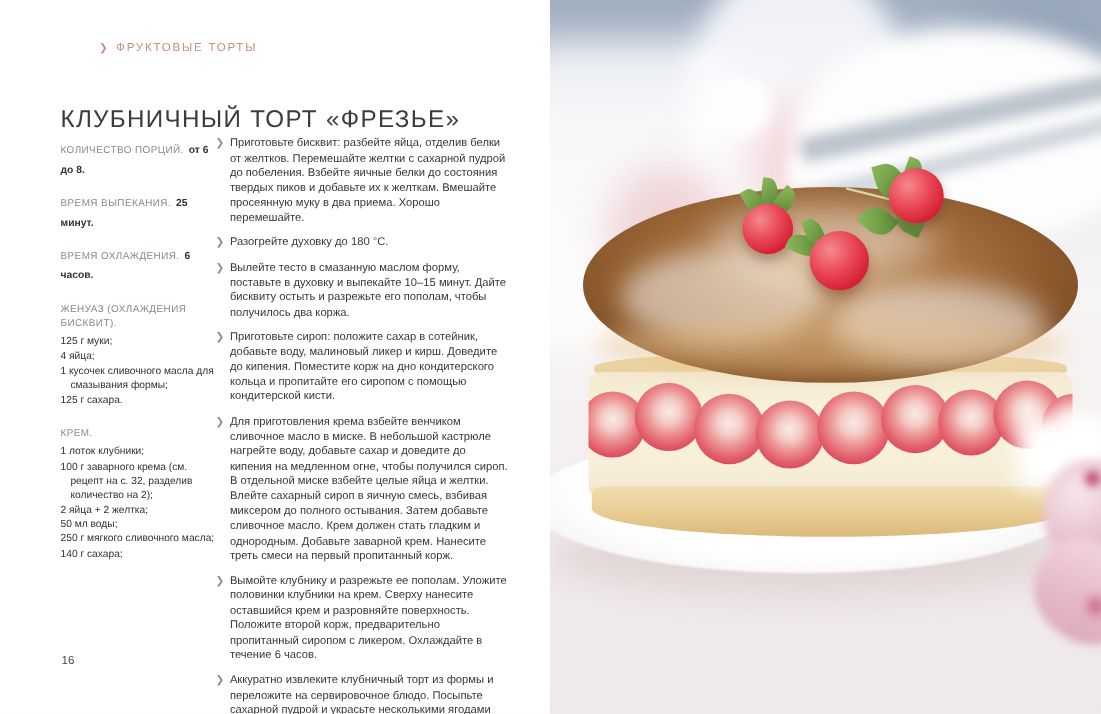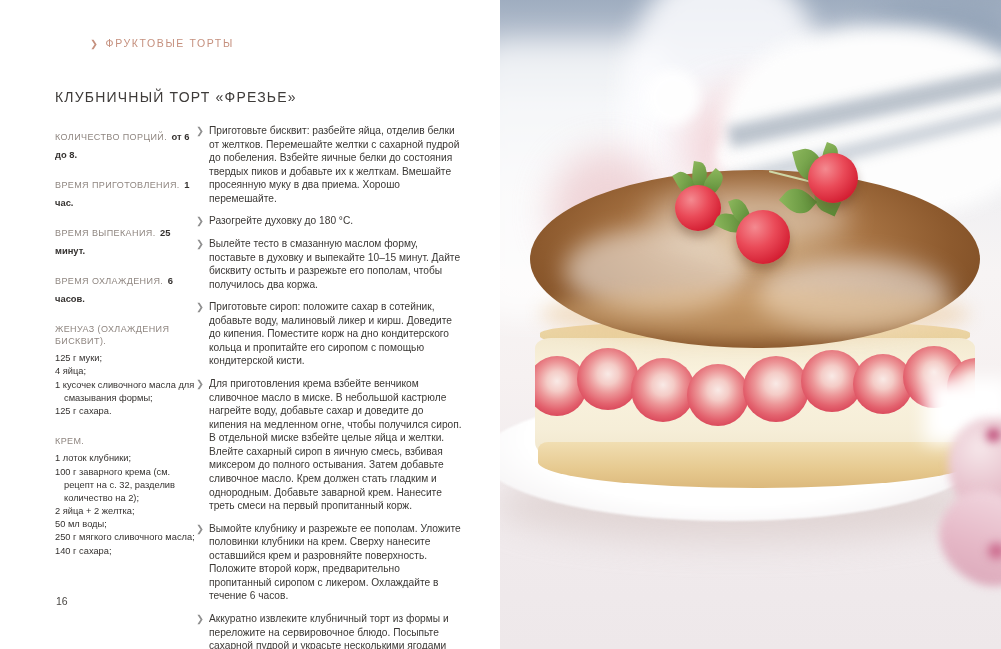--- a/index.html
+++ b/index.html
@@ -3,21 +3,21 @@
 <meta charset="utf-8">
 <style>
   html,body{margin:0;padding:0;background:#e9e9e9;}
   .page{position:relative;width:1001px;height:649px;background:#ffffff;overflow:hidden;
         font-family:"Liberation Sans",sans-serif;color:#3b3835;}
 
   
   .eyebrow{position:absolute;left:56px;top:37px;font-size:10.5px;letter-spacing:1.6px;
            color:#c5907e;font-weight:400;margin-left:34px;}
   .eyebrow .mk{margin-right:6px;font-size:9.5px;}
-  .title{position:absolute;left:55px;top:80px;font-size:14px;letter-spacing:1.2px;
+  .title{position:absolute;left:55px;top:80px;font-size:22px;letter-spacing:1.2px;
          color:#3e3b39;font-weight:400;white-space:nowrap;}
 
   .info-col{position:absolute;left:55px;top:126px;width:141px;}
   .meta-item{margin-bottom:12px;}
   .lbl{font-size:9px;color:#8f8680;letter-spacing:.4px;font-weight:400;}
   .val{font-size:9.4px;font-weight:700;color:#353230;}
   .section{margin-top:17px;}
   .section .lbl{display:block;margin-bottom:5px;line-height:1.35;}
   .ing{font-size:9.3px;color:#353230;line-height:1.42;padding-left:9px;text-indent:-9px;}
 
@@ -108,24 +108,20 @@
   </div>
 
   <h1 class="title">КЛУБНИЧНЫЙ ТОРТ «ФРЕЗЬЕ»</h1>
 
   <aside class="info-col">
     <div class="meta-item">
       <span class="lbl">КОЛИЧЕСТВО ПОРЦИЙ.</span>
       <span class="val">от 6 до 8.</span>
     </div>
     <div class="meta-item">
-      <span class="lbl">ВРЕМЯ ПРИГОТОВЛЕНИЯ.</span>
-      <span class="val">1 час.</span>
-    </div>
-    <div class="meta-item">
       <span class="lbl">ВРЕМЯ ВЫПЕКАНИЯ.</span>
       <span class="val">25 минут.</span>
     </div>
     <div class="meta-item">
       <span class="lbl">ВРЕМЯ ОХЛАЖДЕНИЯ.</span>
       <span class="val">6 часов.</span>
     </div>
 
     <div class="section">
       <span class="lbl">ЖЕНУАЗ (ОХЛАЖДЕНИЯ БИСКВИТ).</span>

